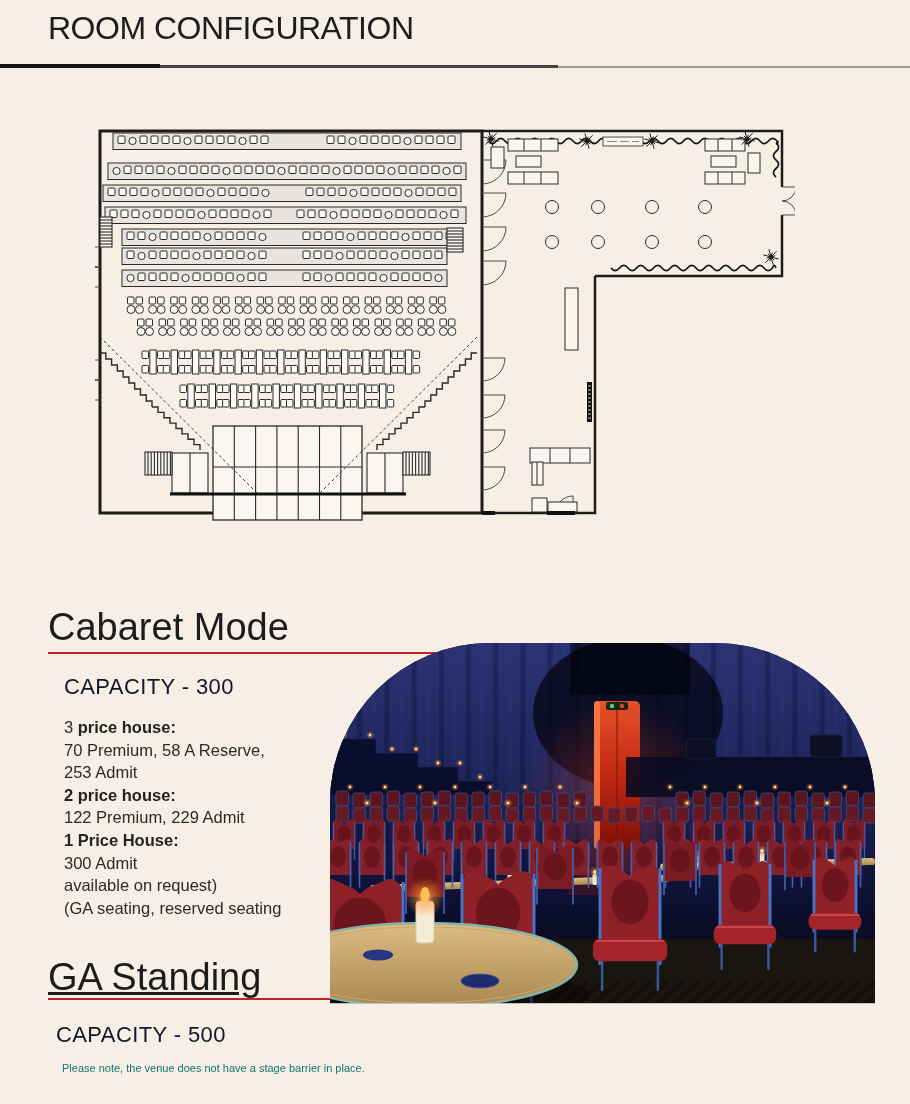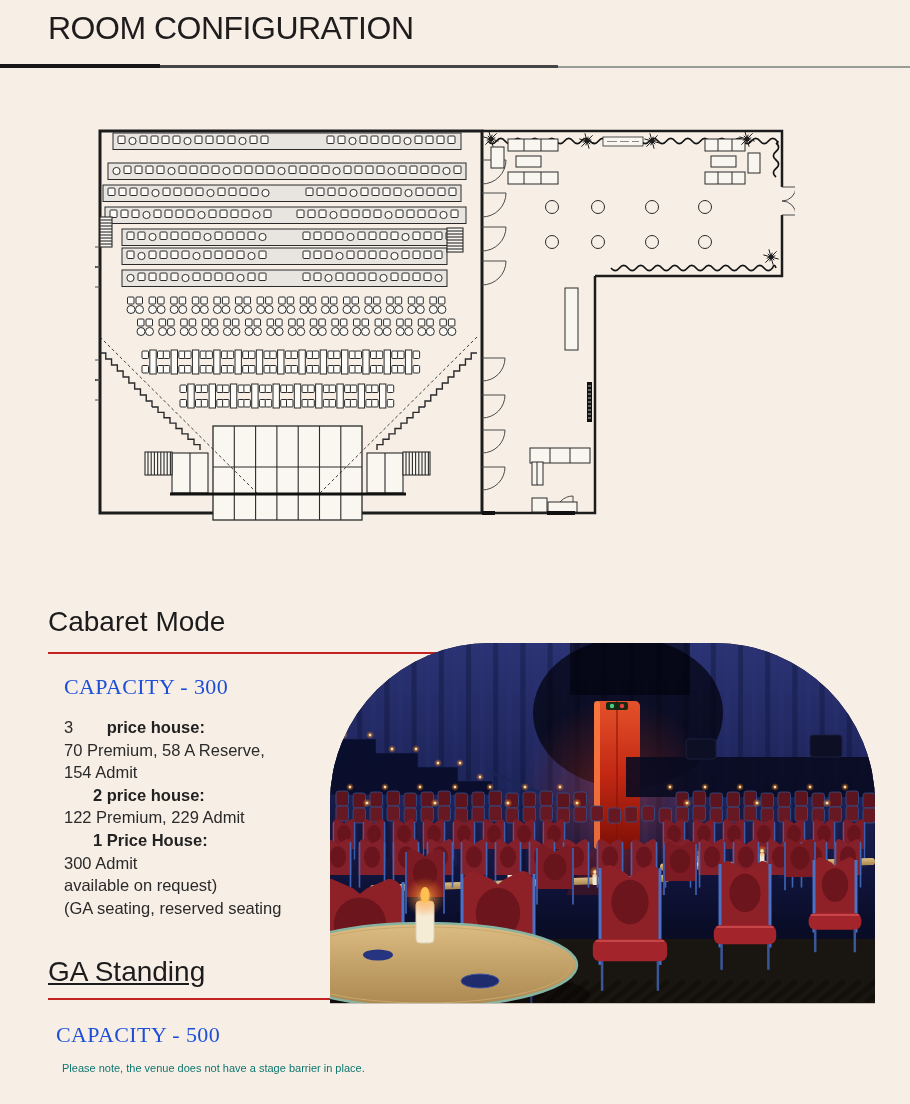--- a/index.html
+++ b/index.html
@@ -6,31 +6,31 @@
   body{width:910px;height:1104px;background:#f7efe6;font-family:"Liberation Sans",sans-serif;}
   .page{position:relative;width:910px;height:1104px;overflow:hidden;background:#f7efe6;}
   .title{position:absolute;left:48px;top:2px;margin:0;font-size:32px;line-height:52px;
          font-weight:400;letter-spacing:-0.5px;color:#1e1c1d;}
   .rule-seg{position:absolute;display:block;}
   .rs1{left:0;top:64px;width:160px;height:4px;background:#161616;}
   .rs2{left:160px;top:65px;width:398px;height:3px;background:#454545;}
   .rs3{left:558px;top:66px;width:352px;height:1.5px;background:#9b9b95;}
   .floorplan{position:absolute;left:95px;top:125px;width:700px;height:400px;}
   .floorplan svg{display:block;}
-  h2.sec{position:absolute;margin:0;font-weight:400;font-size:28px;color:#1c1c1c;letter-spacing:0;}
+  h2.sec{position:absolute;margin:0;font-weight:400;font-size:38px;color:#1c1c1c;letter-spacing:0;}
   .cab-h{left:48px;top:606px;}
   .ga-h{left:48px;top:956px;text-decoration:underline;}
   .redline{position:absolute;height:2px;background:#c32222;}
   .rl1{left:48px;top:652px;width:397px;}
   .rl2{left:48px;top:998px;width:282px;}
-  .capacity{position:absolute;font-family:Liberation Serif, serif;font-size:22px;color:#1d4ed8;letter-spacing:0.4px;}
+  .capacity{position:absolute;font-family:Liberation Sans, sans-serif;font-size:22px;color:#0f172a;letter-spacing:0.4px;}
   .cap1{left:64px;top:674px;}
   .cap2{left:56px;top:1022px;}
   .details{position:absolute;left:64px;top:716px;width:280px;font-size:16.5px;line-height:22.6px;color:#2a2a2a;}
-  .detail-line span.b{font-weight:700;color:#222;margin-left:29px;}
+  .detail-line span.b{font-weight:700;color:#222;}
   .photo{position:absolute;left:330px;top:643px;width:545px;height:360px;
          border-radius:160px 160px 0 0;overflow:hidden;background:#0a0d28;
          box-shadow:0 1px 0 rgba(60,50,40,.25);}
   .photo svg{display:block;}
   .note{position:absolute;left:62px;top:1062px;margin:0;font-size:11px;color:#0f766e;}
 </style>
 </head>
 <body>
 
 <div class="page">
@@ -697,21 +697,21 @@
         </g>
       </svg>
     </div>
 
   <h2 class="sec cab-h">Cabaret Mode</h2>
   <div class="redline rl1"></div>
   <div class="capacity cap1">CAPACITY - 300</div>
   <div id="cabaret-details" class="details">
       <div class="detail-line"><span>3 </span><span class="b">price house:</span></div>
       <div class="detail-line"><span>70 Premium, 58 A Reserve,</span></div>
-      <div class="detail-line"><span>154 Admit</span></div>
+      <div class="detail-line"><span>253 Admit</span></div>
       <div class="detail-line"><span class="b">2 price house:</span></div>
       <div class="detail-line"><span>122 Premium, 229 Admit</span></div>
       <div class="detail-line"><span class="b">1 Price House:</span></div>
       <div class="detail-line"><span>300 Admit</span></div>
       <div class="detail-line"><span>available on request)</span></div>
       <div class="detail-line"><span>(GA seating, reserved seating</span></div>
     </div>
 
   <div id="photo" class="photo">
       <svg width="545" height="360" viewBox="0 0 545 360" xmlns="http://www.w3.org/2000/svg">

